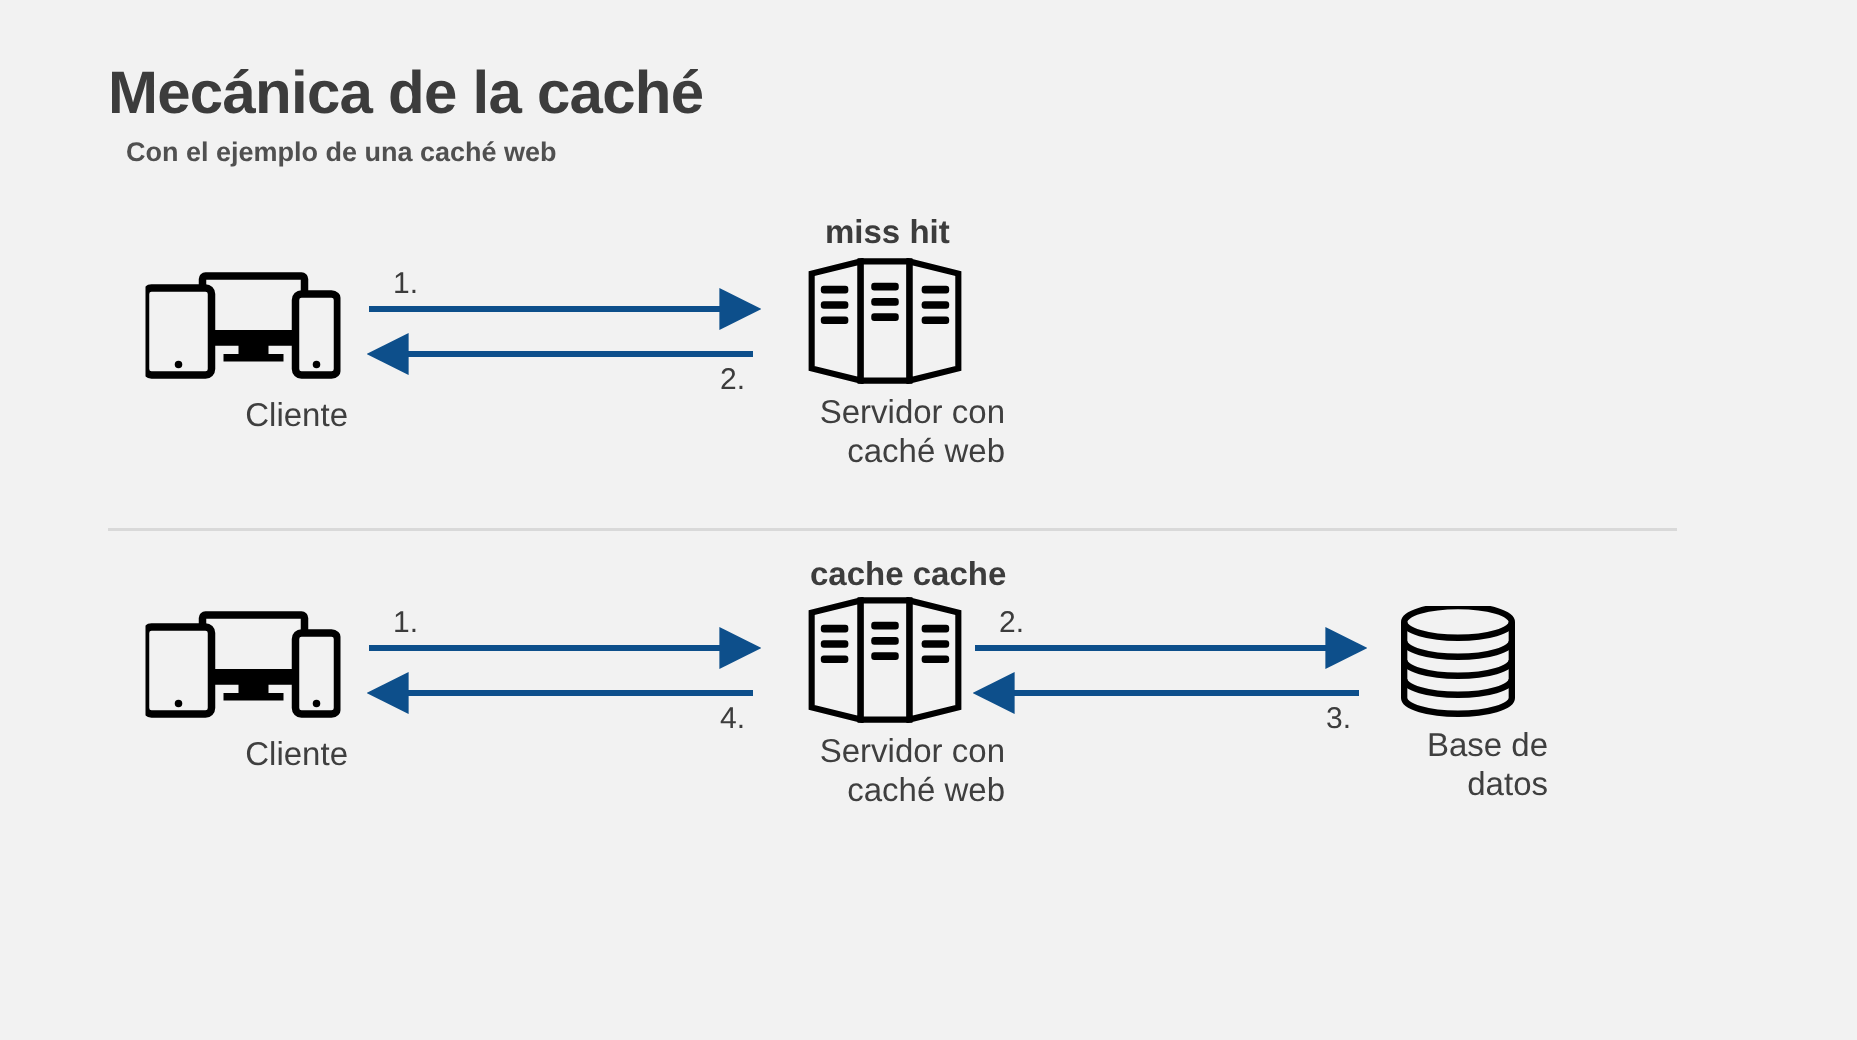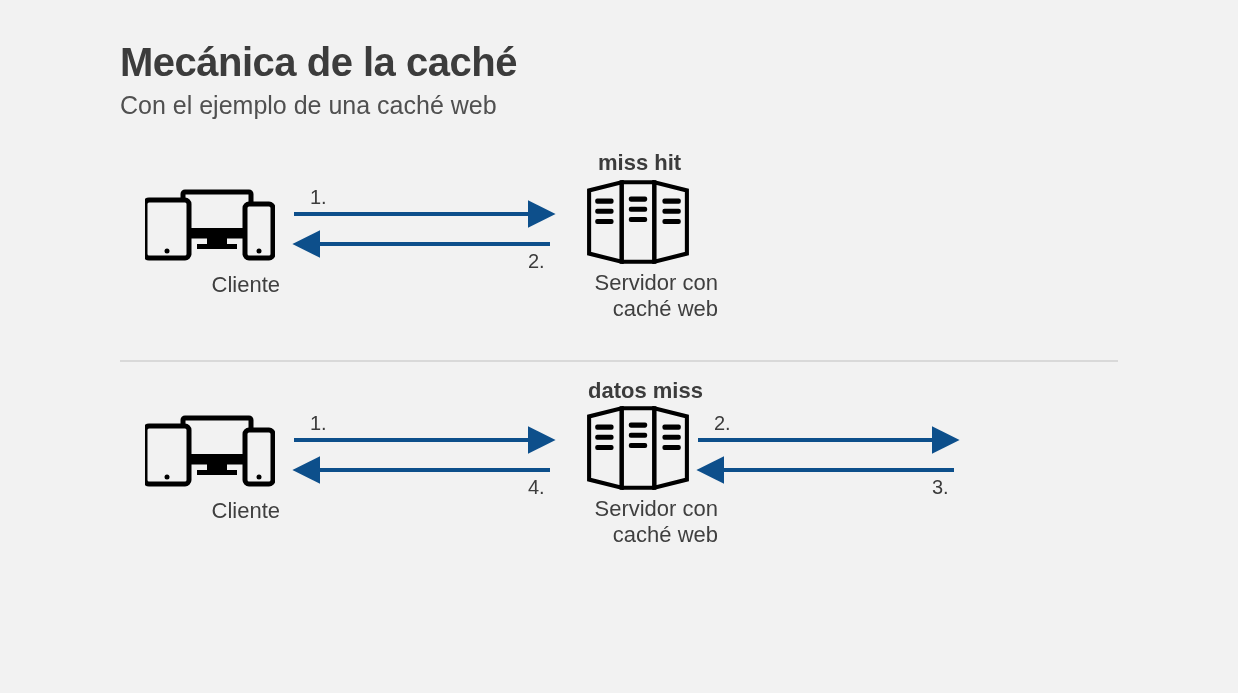--- a/index.html
+++ b/index.html
@@ -7,37 +7,37 @@
     padding: 0;
     font-family: -apple-system, BlinkMacSystemFont, "Segoe UI", Arial, sans-serif;
     background: #f2f2f2;
     width: 1238px;
     height: 693px;
     box-sizing: border-box;
     position: relative;
     color: #3c3c3c;
   }
   .page {
-    padding: 40px 0 0 120px;
+    padding: 40px 0 0 72px;
     position: relative;
     height: 100%;
     box-sizing: border-box;
   }
   .title {
     font-size: 40px;
     font-weight: 600;
     color: #3c3c3c;
     margin: 0 0 6px 0;
     letter-spacing: -0.5px;
   }
   .subtitle {
-    font-size: 25px;
-    font-weight: 400;
+    font-size: 18px;
+    font-weight: 700;
     color: #505050;
-    margin: 0 0 30px 0;
+    margin: 0 0 30px 12px;
   }
   .panel {
     position: relative;
     height: 210px;
   }
   .divider {
     border: none;
     border-top: 2px solid #d9d9d9;
     margin: 0 120px 0 0;
   }
@@ -149,36 +149,42 @@
       <line class="arrow-line" x1="4" y1="14" x2="260" y2="14" marker-end="url(#arr)"></line>
       <line class="arrow-line" x1="260" y1="44" x2="8" y2="44" marker-end="url(#arr)"></line>
     </svg>
     <div class="step" style="left:190px; top:36px;">1.</div>
     <div class="step" style="left:408px; top:100px;">2.</div>
   </div>
 
   <hr class="divider">
 
   <div class="panel" style="height:230px;">
-    <div class="section-label" style="left:468px; top:16px;">datos miss</div>
+    <div class="section-label" style="left:468px; top:16px;">cache cache</div>
 
     <div class="node" style="left:20px; top:50px; width:140px;">
       <svg class="ico" width="130" height="80" viewBox="0 0 130 80">
           <use href="#devices-icon"></use>
         </svg>
       <div class="caption">Cliente</div>
     </div>
 
     <div class="node" style="left:438px; top:44px; width:160px;">
       <svg class="ico" width="110" height="84" viewBox="0 0 108 82">
           <use href="#server-icon"></use>
         </svg>
       <div class="caption" style="white-space:pre-line;">Servidor con caché web</div>
     </div>
 
+    <div class="node" style="left:840px; top:50px; width:120px;">
+      <svg class="ico" width="76" height="74" viewBox="0 0 72 70">
+          <use href="#db-icon"></use>
+        </svg>
+      <div class="caption" style="white-space:pre-line;">Base de datos</div>
+    </div>
 
     <svg style="position:absolute; left:170px; top:64px;" width="268" height="60">
       <line class="arrow-line" x1="4" y1="14" x2="260" y2="14" marker-end="url(#arr)"></line>
       <line class="arrow-line" x1="260" y1="44" x2="8" y2="44" marker-end="url(#arr)"></line>
     </svg>
     <div class="step" style="left:190px; top:50px;">1.</div>
     <div class="step" style="left:408px; top:114px;">4.</div>
 
     <svg style="position:absolute; left:574px; top:64px;" width="268" height="60">
       <line class="arrow-line" x1="4" y1="14" x2="260" y2="14" marker-end="url(#arr)"></line>

